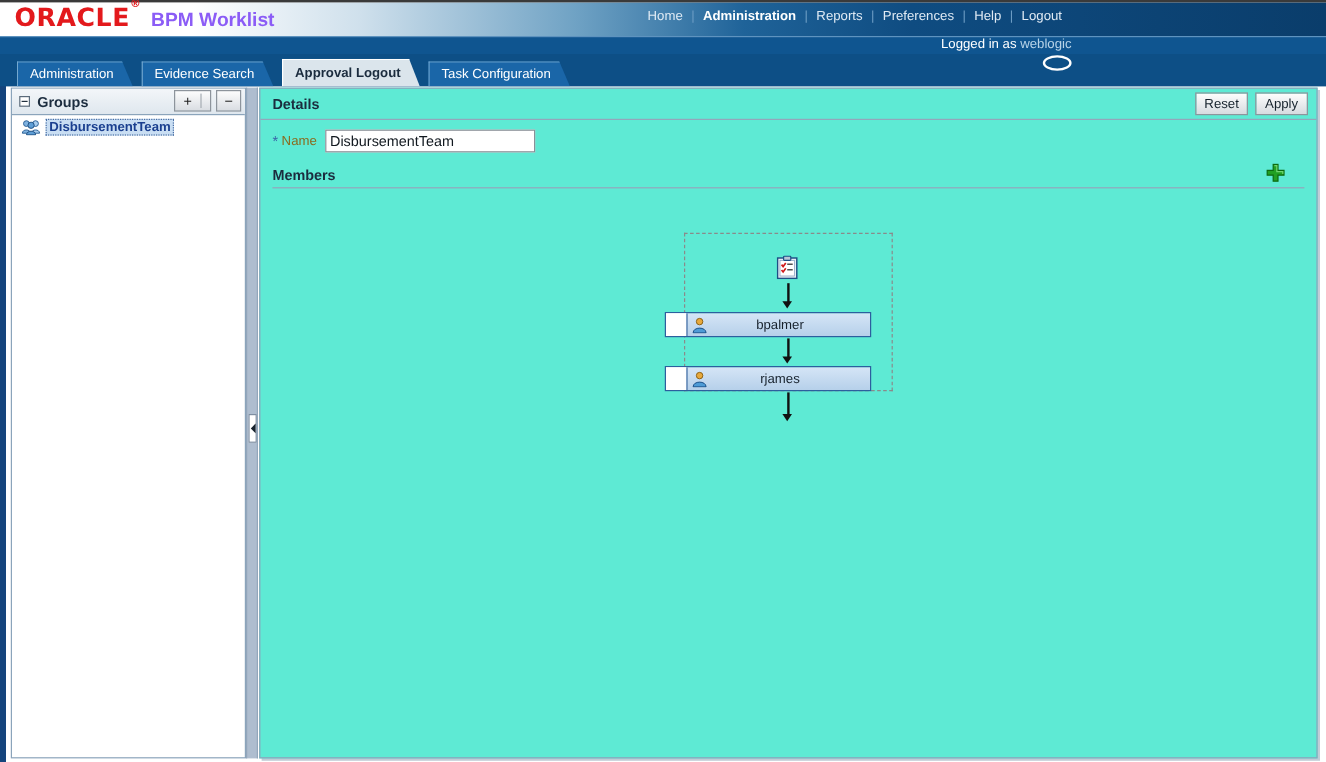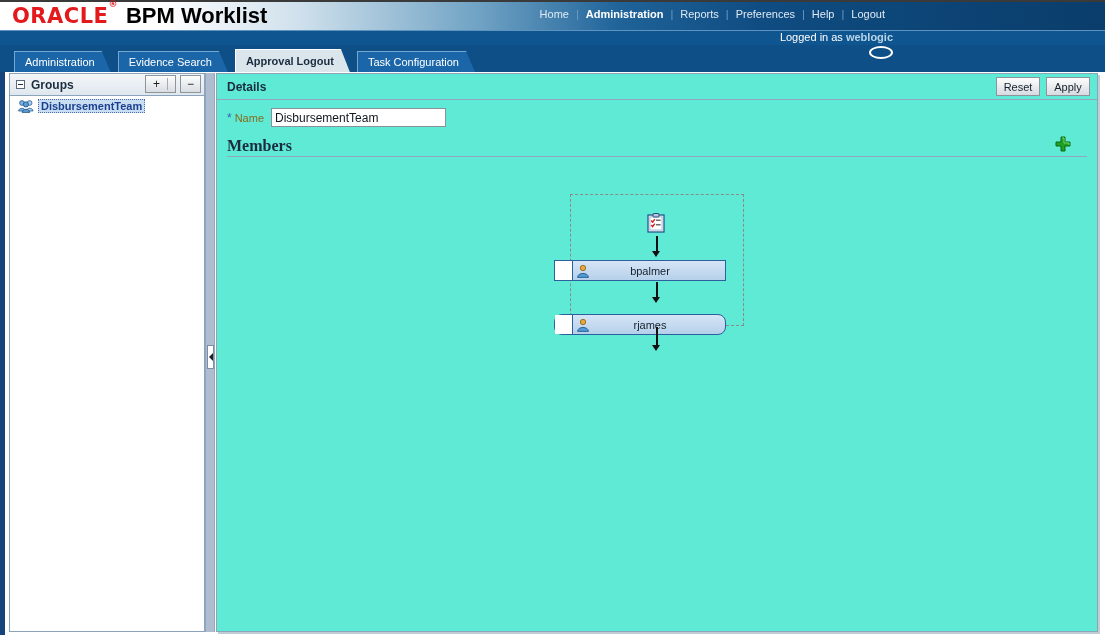--- a/index.html
+++ b/index.html
@@ -41,22 +41,22 @@
   .brand-oracle {
     font-family: "DejaVu Sans", sans-serif;
     font-weight: bold;
     font-size: 21px;
     letter-spacing: 0.5px;
     color: #e3191c;
   }
   .brand-oracle sup { font-size: 9px; top: -8px; position: relative; }
   .brand-app {
     font-weight: bold;
-    font-size: 22px;
-    color: #000000;
+    font-size: 16px;
+    color: #8b5cf6;
   }
   .nav {
     position: absolute; right: 13px; top: 8px;
     display: flex; align-items: center;
     font-size: 11px;
   }
   .nav a {
     color: #dfeaf4; text-decoration: none;
     padding: 0 7px; white-space: nowrap;
   }
@@ -67,21 +67,21 @@
   .subbanner {
     position: absolute; left: 0; top: 30px;
     width: 1105px; height: 15px;
     background: #0f5590;
     border-top: 1px solid #5e93bf;
   }
   .loggedin {
     position: absolute; right: 12px; top: 31px;
     font-size: 11px; color: #ffffff;
   }
-  .loggedin .user { color: #b8d4e8; font-weight: bold; }
+  .loggedin .user { color: #b8d4e8; }
 
   
   .tabband {
     position: absolute; left: 0; top: 45px;
     width: 1105px; height: 27px;
     background: #0d4f86;
   }
   .tabs {
     position: absolute; left: 14px; top: 47px;
     display: flex; align-items: flex-end; height: 25px;
@@ -300,21 +300,21 @@
 
   .members-bar {
     position: relative;
     margin: 2px 0 0 10px;
     width: 860px;
     height: 22px;
     border-bottom: 1px solid #93a6bb;
     display: flex; align-items: center;
   }
   .members-title {
-    font-weight: bold; font-size: 16px; color: #1b2c3e; font-family: Liberation Serif, serif;
+    font-weight: bold; font-size: 12px; color: #1b2c3e;
   }
   .add-member {
     position: absolute; right: 16px; top: 1px;
     width: 16px; height: 16px; cursor: pointer;
   }
 
   
   .diagram {
     position: absolute; left: 337px; top: 120px;
     width: 220px; height: 200px;
@@ -499,21 +499,21 @@
           </svg>
         </div>
         <div class="mname">bpalmer</div>
       </div>
 
       <div class="arrow" style="left:98px; top:88px; height:22px;">
         <div class="shaft" style="height:16px;"></div>
         <div class="head" style="top:15px;"></div>
       </div>
 
-      <div class="mrow" style="top:120px;border-radius:8px;">
+      <div class="mrow" style="top:111px;">
         <div class="cell-blank"></div>
         <div class="usr">
           <svg width="14" height="14" viewBox="0 0 14 14">
             <circle cx="7" cy="4" r="2.7" fill="#e8a93c" stroke="#8a5f12" stroke-width="0.8"></circle>
             <path d="M1.6 13.4 C1.6 8.1 12.4 8.1 12.4 13.4 Z" fill="#4e9bd6" stroke="#1d4f86" stroke-width="0.8"></path>
           </svg>
         </div>
         <div class="mname">rjames</div>
       </div>
 

